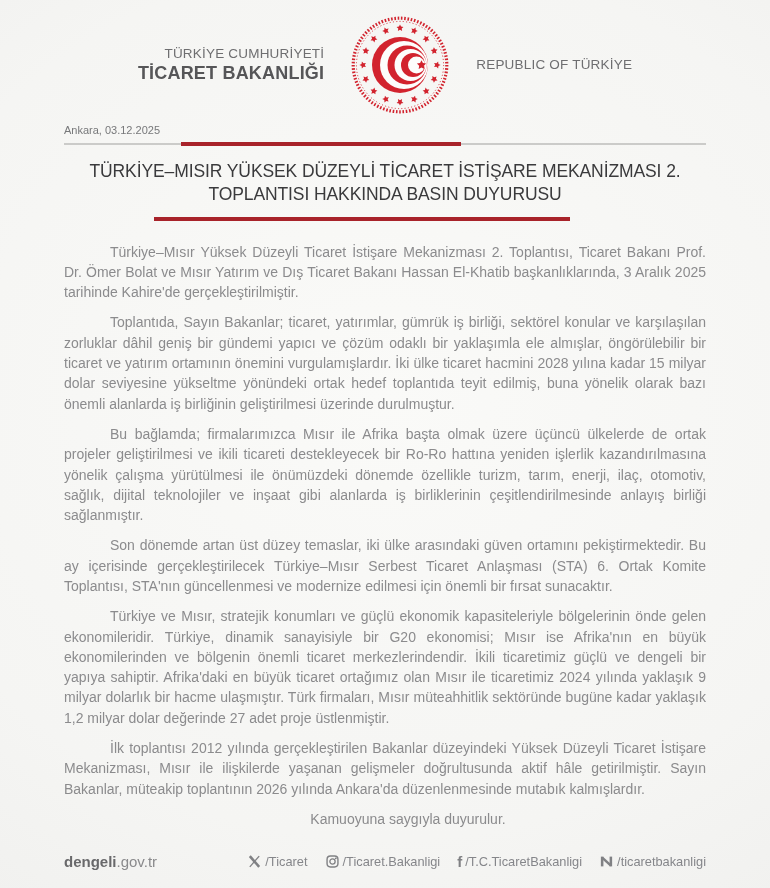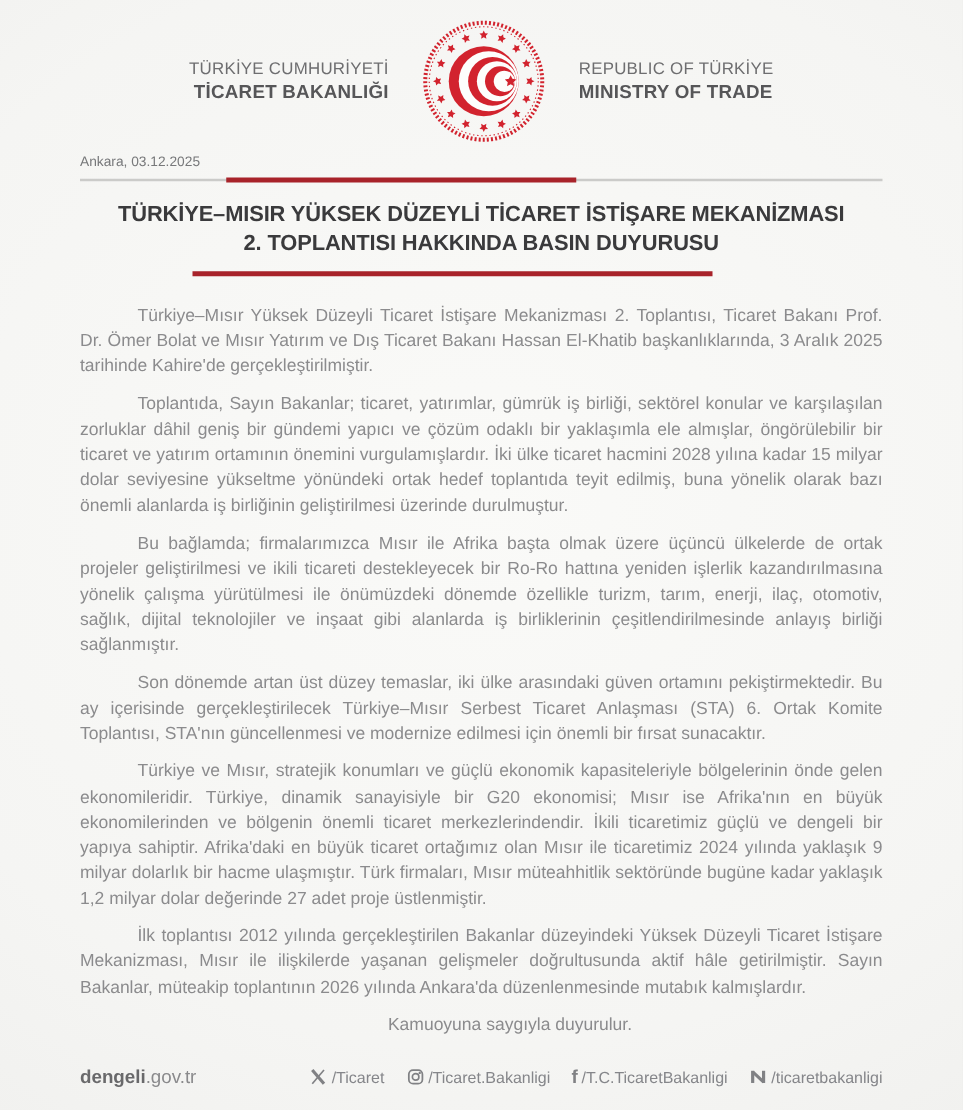--- a/index.html
+++ b/index.html
@@ -16,30 +16,30 @@
   }
   
   .header{
     display:flex;align-items:center;justify-content:center;
     gap:26px;padding-top:14px;height:102px;
   }
   .org-block{display:flex;flex-direction:column;}
   .org-tr{text-align:right;}
   .org-en{text-align:left;}
   .org-line1{font-size:13.5px;color:#6e6e70;letter-spacing:.2px;line-height:1.3;}
-  .org-line2{font-size:15px;font-weight:bold;color:#55555а;color:#565658;letter-spacing:.2px;line-height:1.3;}
+  .org-line2{font-size:18px;font-weight:bold;color:#55555а;color:#565658;letter-spacing:.2px;line-height:1.3;}
   .emblem{width:100px;height:100px;flex:0 0 auto;}
   
   .dateline{margin:8px 64px 0;font-size:11px;color:#77787a;}
   .divider{position:relative;margin:7px 64px 0;height:2px;background:#cbcbc9;}
   .divider-red{position:absolute;left:117px;top:-1px;width:280px;height:4px;background:#a8232a;}
   
   .title{
     margin:15px auto 0;max-width:600px;text-align:center;
-    font-size:17.5px;font-weight:bold;color:#3a3a3c;line-height:1.33;letter-spacing:-.1px;
+    font-size:17.5px;font-weight:normal;color:#3a3a3c;line-height:1.33;letter-spacing:-.1px;
   }
   .title-underline{margin:10px 0 0 154px;width:416px;height:4px;background:#a8232a;}
   
   .content{margin:21px 64px 0;}
   .content p{
     margin:0 0 10px 0;text-align:justify;text-indent:46px;
     font-size:14px;line-height:20.3px;color:#8b8b8d;
   }
   .content p.closing{text-align:center;}
   
@@ -95,21 +95,20 @@
       <circle cx="54" cy="50" r="24" fill="#fdfdfc"></circle>
       <circle cx="57" cy="50" r="19.5" fill="#d2232e"></circle>
       <circle cx="60.5" cy="50" r="16" fill="#fdfdfc"></circle>
       <circle cx="63" cy="50" r="12" fill="#d2232e"></circle>
       <circle cx="66.5" cy="50" r="8.5" fill="#fdfdfc"></circle>
       <use href="#st" transform="translate(71.5 50) scale(1.35)"></use>
     </svg>
 
     <div class="org-block org-en">
       <div class="org-line1">REPUBLIC OF TÜRKİYE</div>
-      <div class="org-line2">MINISTRY OF TRADE</div>
     </div>
   </div>
 
   <div class="dateline">Ankara, 03.12.2025</div>
 
   <div class="divider">
     <div class="divider-red"></div>
   </div>
 
   <h1 class="title">TÜRKİYE–MISIR YÜKSEK DÜZEYLİ TİCARET İSTİŞARE MEKANİZMASI 2. TOPLANTISI HAKKINDA BASIN DUYURUSU</h1>

